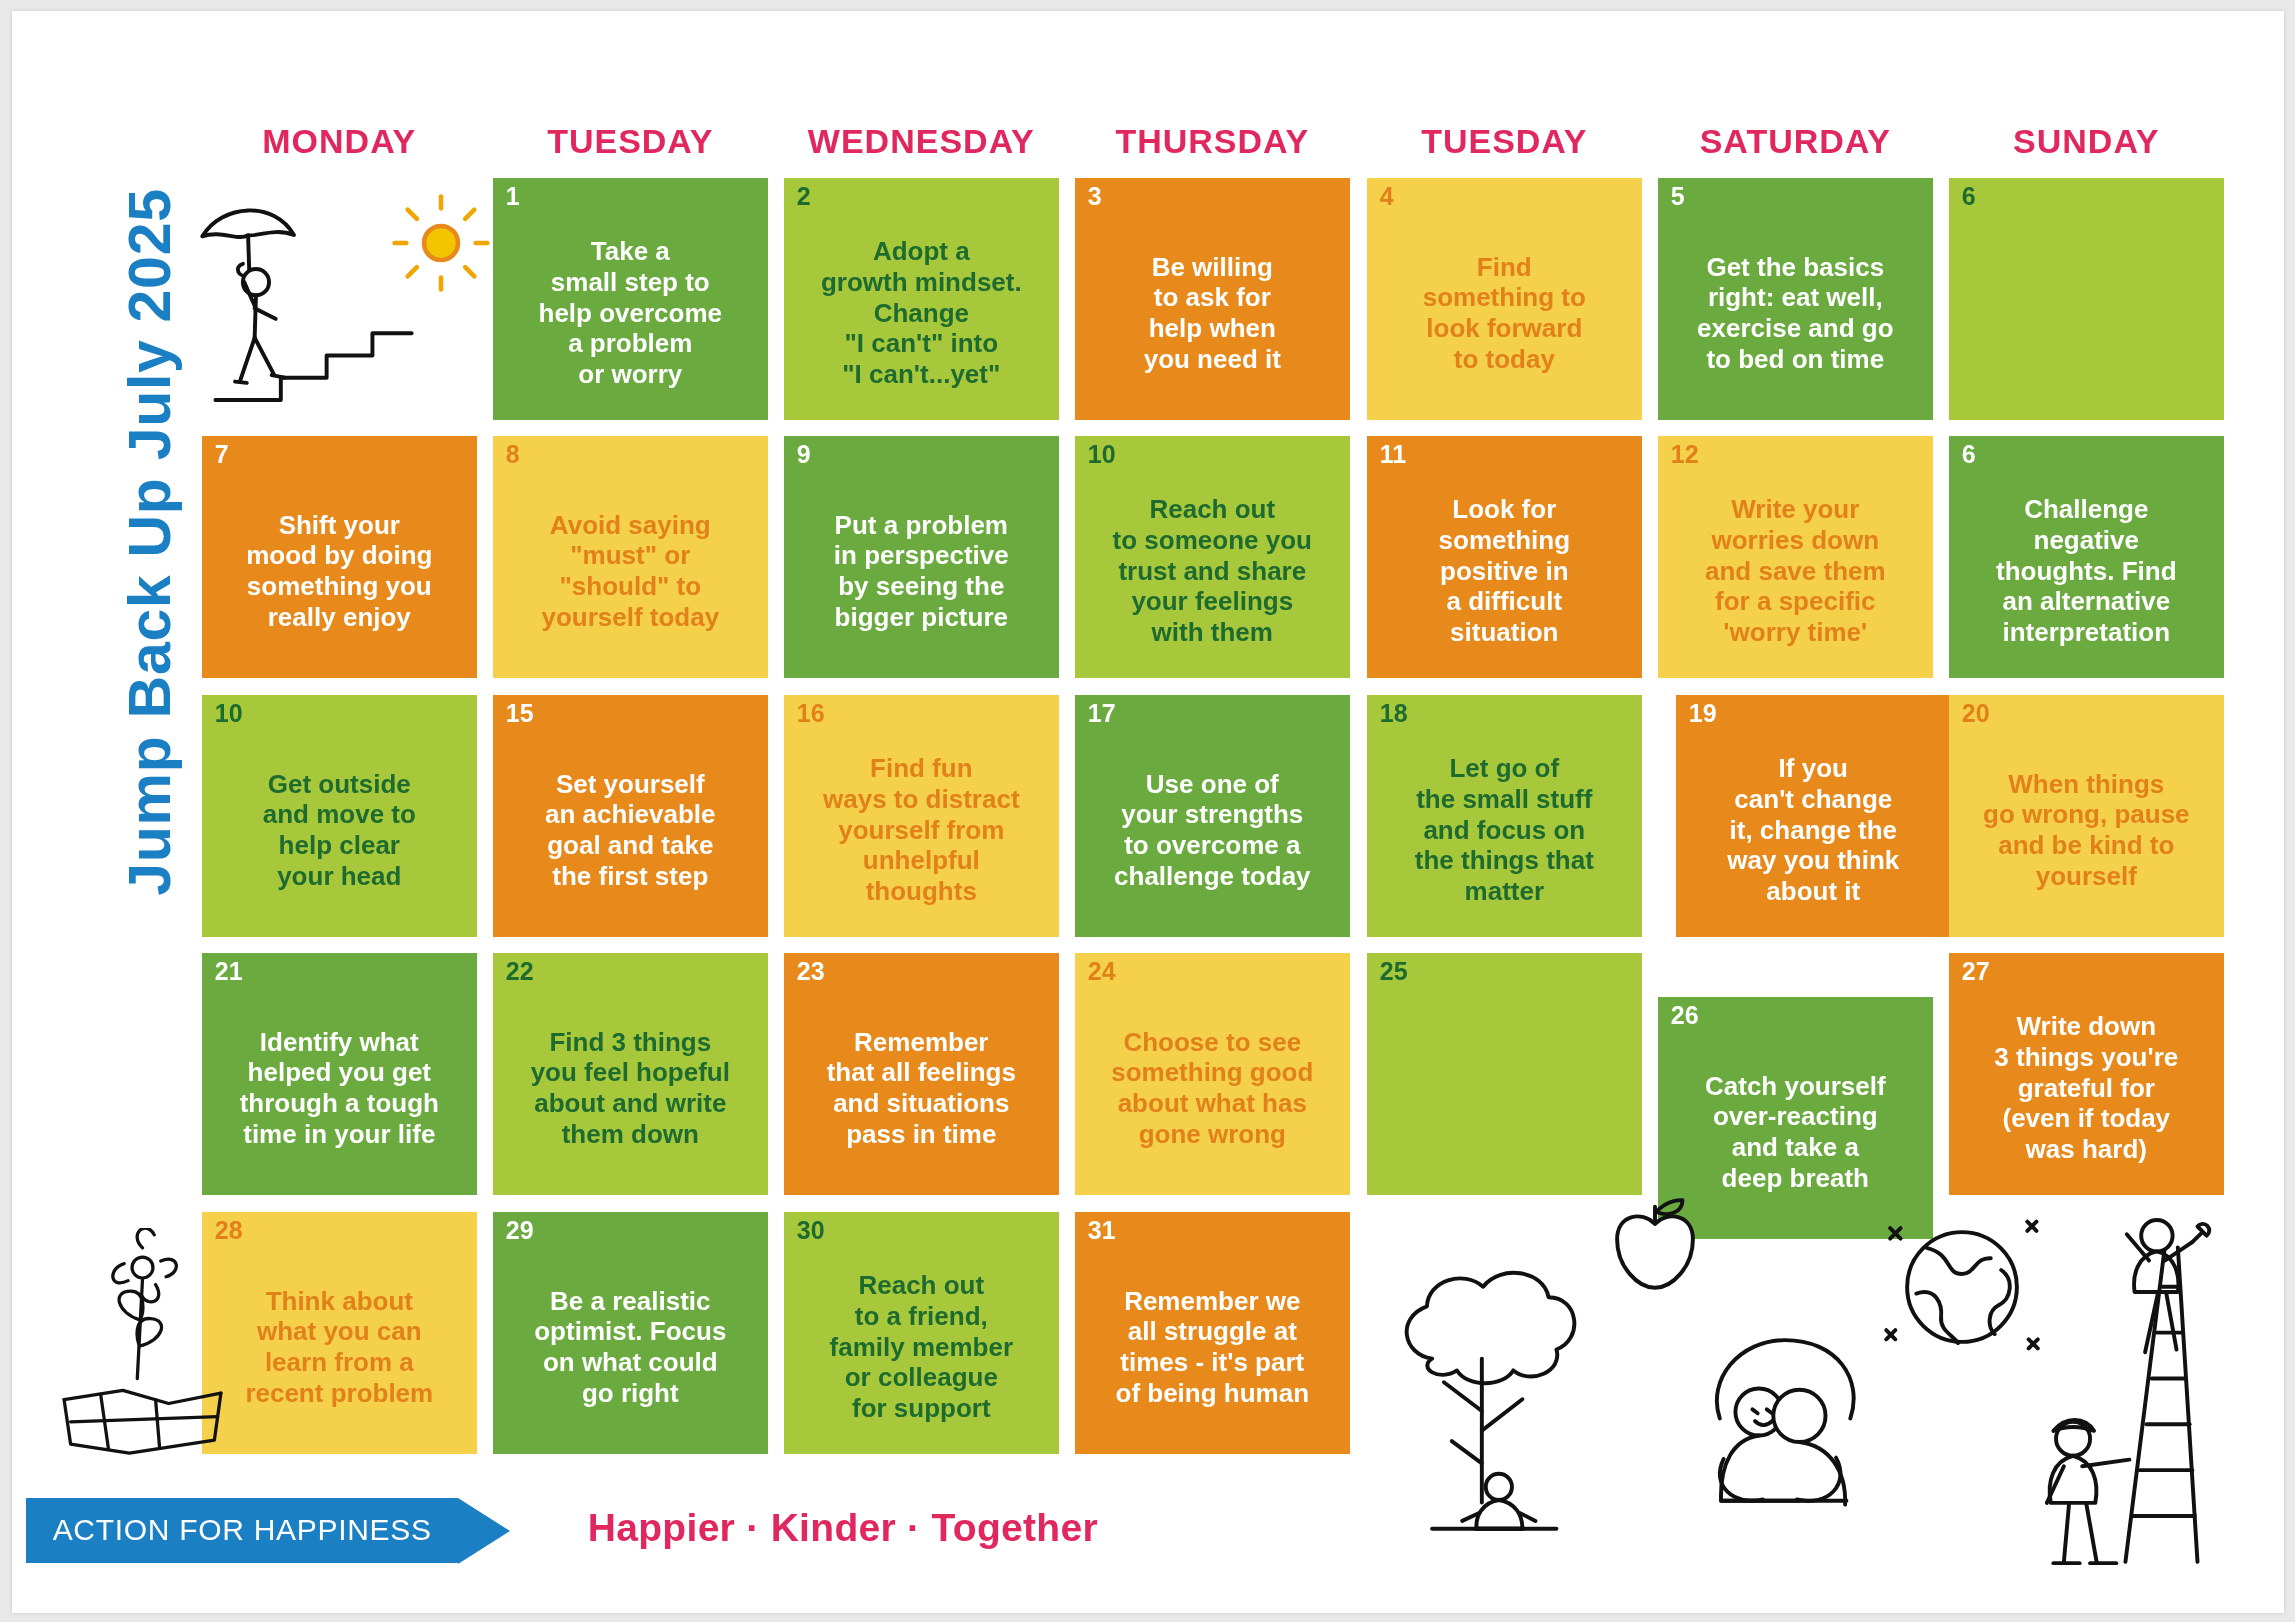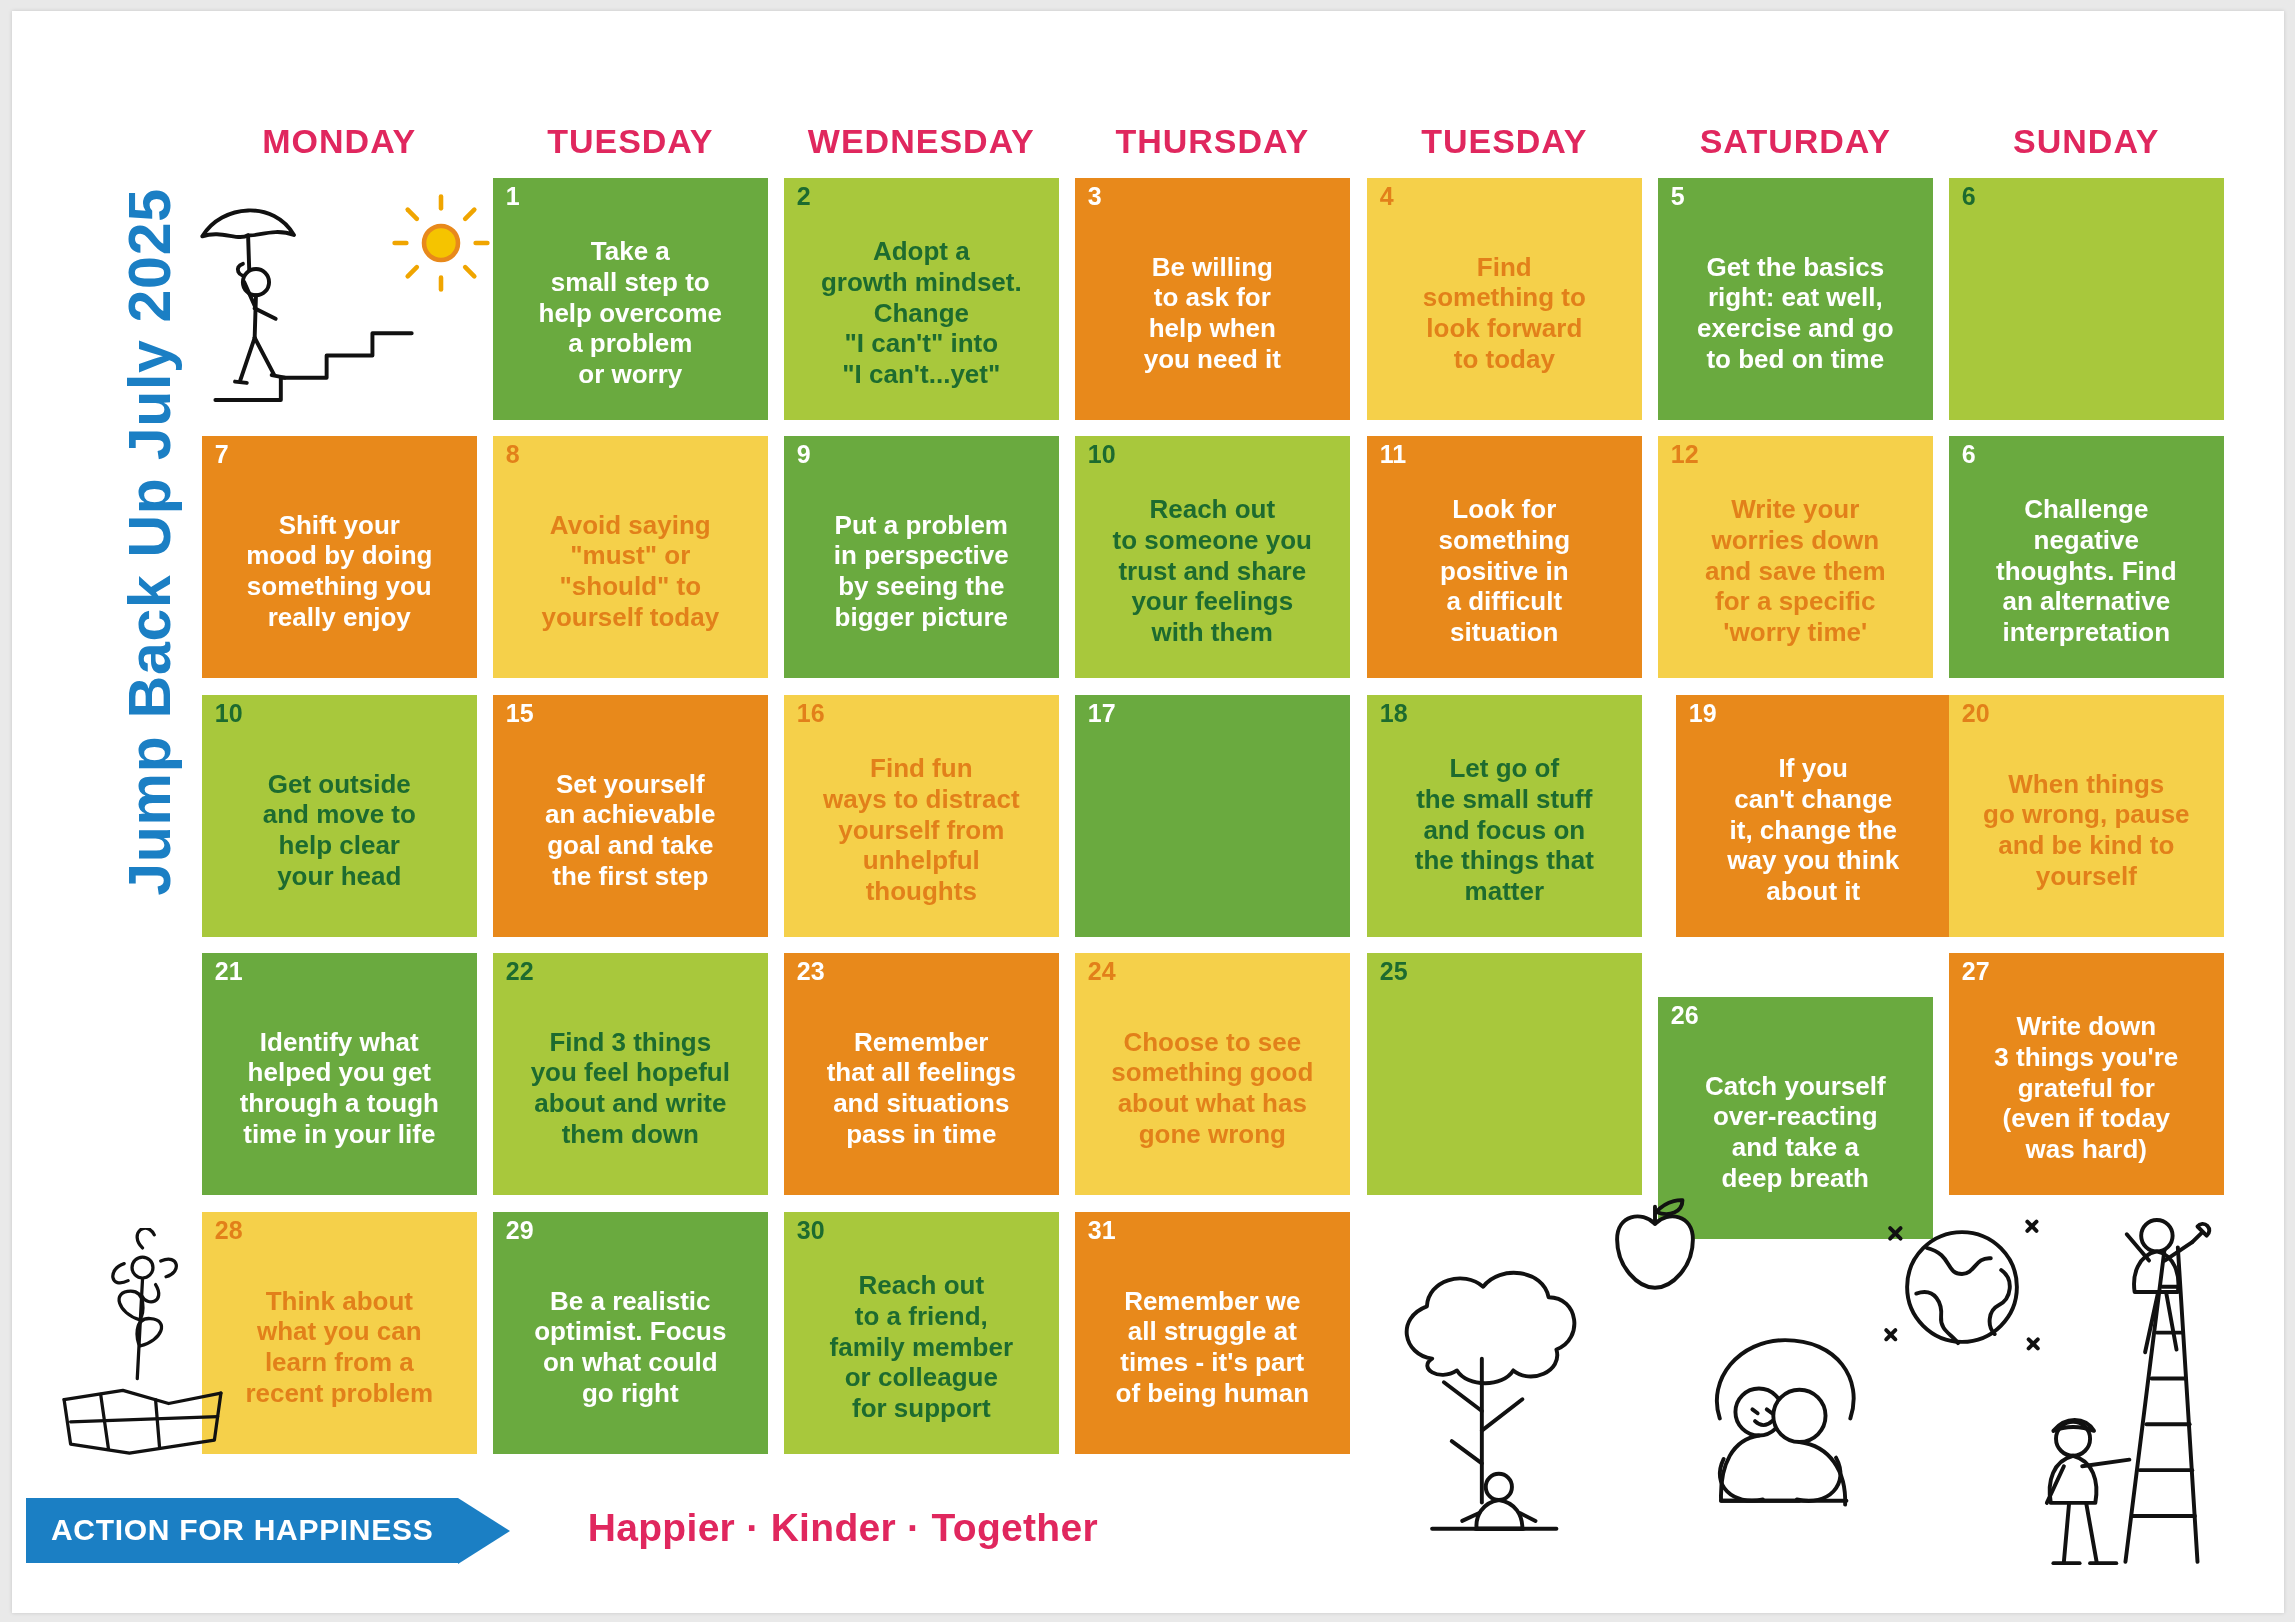--- a/index.html
+++ b/index.html
@@ -118,21 +118,21 @@
     border-bottom: 33px solid transparent;
     border-left: 52px solid #1b7fc4;
   }
   .afh-banner .label {
     position: absolute;
     left: 0; top: 0;
     width: 432px; height: 65px;
     display: flex; align-items: center; justify-content: center;
     color: #ffffff;
     font-size: 30px;
-    font-weight: bold;
+    font-weight: normal;
     letter-spacing: 0.7px;
   }
   .tagline {
     position: absolute;
     left: 576px;
     top: 1495px;
     color: #e0275e;
     font-size: 39px;
     font-weight: bold;
     letter-spacing: 0.3px;
@@ -269,20 +269,24 @@
   <div class="cell c-yellow c-yellow-o" style="left:772px; top:684px">
     <div class="num">16</div>
     <div class="txt">Find fun
 ways to distract
 yourself from
 unhelpful
 thoughts</div>
   </div>
   <div class="cell c-green" style="left:1063px; top:684px">
     <div class="num">17</div>
+    <div class="txt">Use one of
+your strengths
+to overcome a
+challenge today</div>
   </div>
   <div class="cell c-lgreen" style="left:1355px; top:684px">
     <div class="num">18</div>
     <div class="txt">Let go of
 the small stuff
 and focus on
 the things that
 matter</div>
   </div>
   <div class="cell c-orange" style="left:1664px; top:684px">

